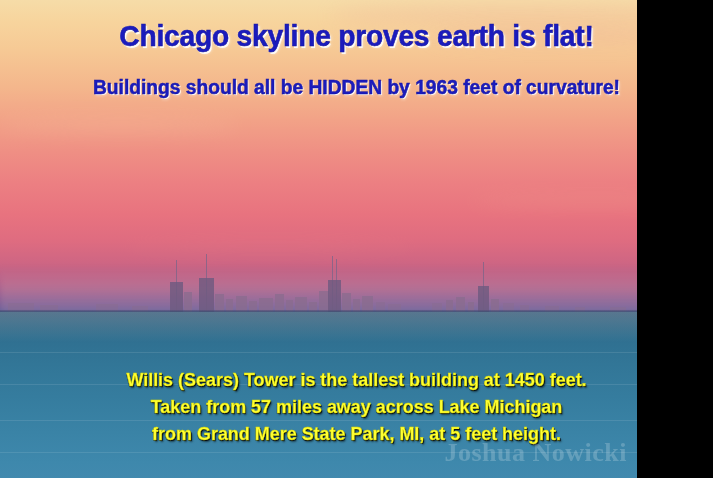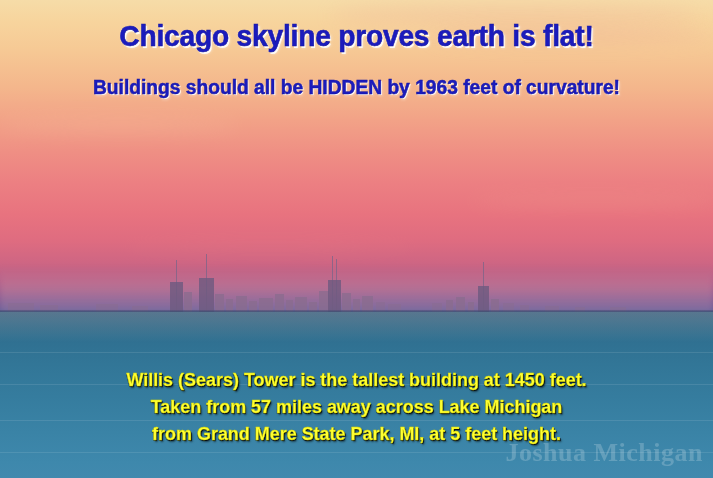--- a/index.html
+++ b/index.html
@@ -5,21 +5,21 @@
   html, body {
     margin: 0;
     padding: 0;
     background: #000;
   }
   body {
     font-family: "Liberation Sans", sans-serif;
   }
   .meme {
     position: relative;
-    width: 713px;
+    width: 637px;
     height: 478px;
     overflow: hidden;
   }
 
   
   .sky {
     position: absolute;
     left: 0; top: 0;
     width: 713px;
     height: 312px;
@@ -269,14 +269,14 @@
 
   <div class="title">Chicago skyline proves earth is flat!</div>
   <div class="subtitle">Buildings should all be HIDDEN by 1963 feet of curvature!</div>
 
   <div class="caption">
     <span class="line">Willis (Sears) Tower is the tallest building at 1450 feet.</span>
     <span class="line">Taken from 57 miles away across Lake Michigan</span>
     <span class="line">from Grand Mere State Park, MI, at 5 feet height.</span>
   </div>
 
-  <div class="watermark">Joshua Michigan</div>
+  <div class="watermark">Joshua Nowicki</div>
 </div>
 
 </body></html>

